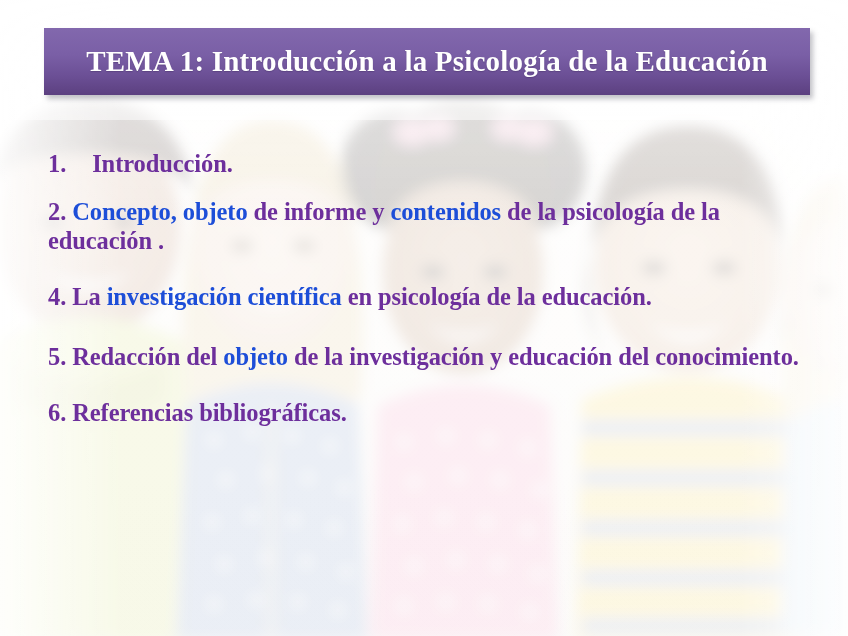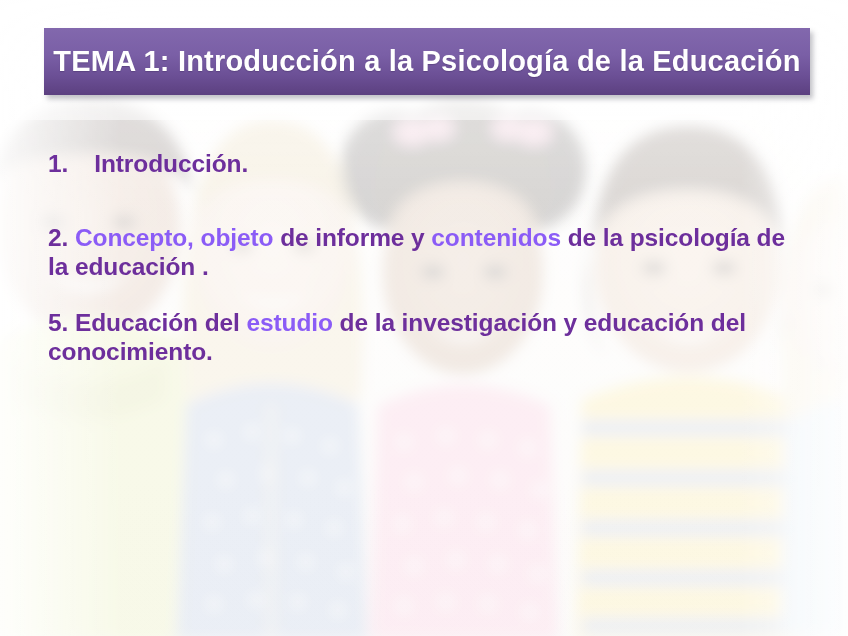--- a/index.html
+++ b/index.html
@@ -6,21 +6,21 @@
     margin: 0;
     padding: 0;
     background: #ffffff;
   }
   #slide {
     position: relative;
     width: 848px;
     height: 636px;
     overflow: hidden;
     background: #ffffff;
-    font-family: Liberation Sans, sans-serif;
+    font-family: Liberation Serif, serif;
   }
 
   
   #photo-layer {
     position: absolute;
     left: 0; top: 0;
     width: 848px;
     height: 636px;
     overflow: hidden;
   }
@@ -74,29 +74,29 @@
   .outline-item {
     font-size: 24.5px;
     font-weight: bold;
     line-height: 1.16;
     color: #6d2f9c;
     margin: 0 0 30px 0;
     letter-spacing: -0.1px;
   }
   .outline-item:last-child { margin-bottom: 0; }
 
-  .item-1  { margin-bottom: 46px; }
+  .item-1  { margin-bottom: 20px; }
   .item-2  { margin-bottom: 28px; }
   .item-3  { margin-bottom: 31px; }
   .item-4  { margin-bottom: 31px; }
   .item-5  { margin-bottom: 28px; }
 
   .num { color: #6d2f9c; }
   .gap { display: inline-block; width: 26px; }
-  .hl  { color: #8b5cf6; }
+  .hl  { color: #1d4ed8; }
   .tx  { color: #6d2f9c; }
 </style>
 </head>
 <body>
 
 <div id="slide">
 
   <div id="photo-layer">
     <svg viewBox="0 0 848 636" preserveAspectRatio="none" aria-hidden="true">
       <defs>
@@ -256,16 +256,18 @@
   <div id="photo-wash"></div>
   <div id="photo-vignette"></div>
 
   <div id="title-banner">
     <span id="title-text">TEMA 1: Introducción a la Psicología de la Educación</span>
   </div>
 
   <div id="outline">
       <div class="outline-item item-1"><span class="num">1.</span><span class="gap"></span><span class="tx">Introducción.</span></div>
       <div class="outline-item item-2"><span class="num">2.</span> <span class="hl">Concepto, objeto</span><span class="tx"> de informe y </span><span class="hl">contenidos</span><span class="tx"> de la psicología de la educación .</span></div>
-      <div class="outline-item item-5"><span class="num">5.</span> <span class="tx">Educación del </span><span class="hl">estudio</span><span class="tx"> de la investigación y educación del conocimiento.</span></div>
+      <div class="outline-item item-4"><span class="num">4.</span> <span class="tx">La </span><span class="hl">investigación científica</span><span class="tx"> en psicología de la educación.</span></div>
+      <div class="outline-item item-5"><span class="num">5.</span> <span class="tx">Redacción del </span><span class="hl">objeto</span><span class="tx"> de la investigación y educación del conocimiento.</span></div>
+      <div class="outline-item item-6"><span class="num">6.</span> <span class="tx">Referencias bibliográficas.</span></div>
     </div>
 
 </div>
 
 </body></html>

